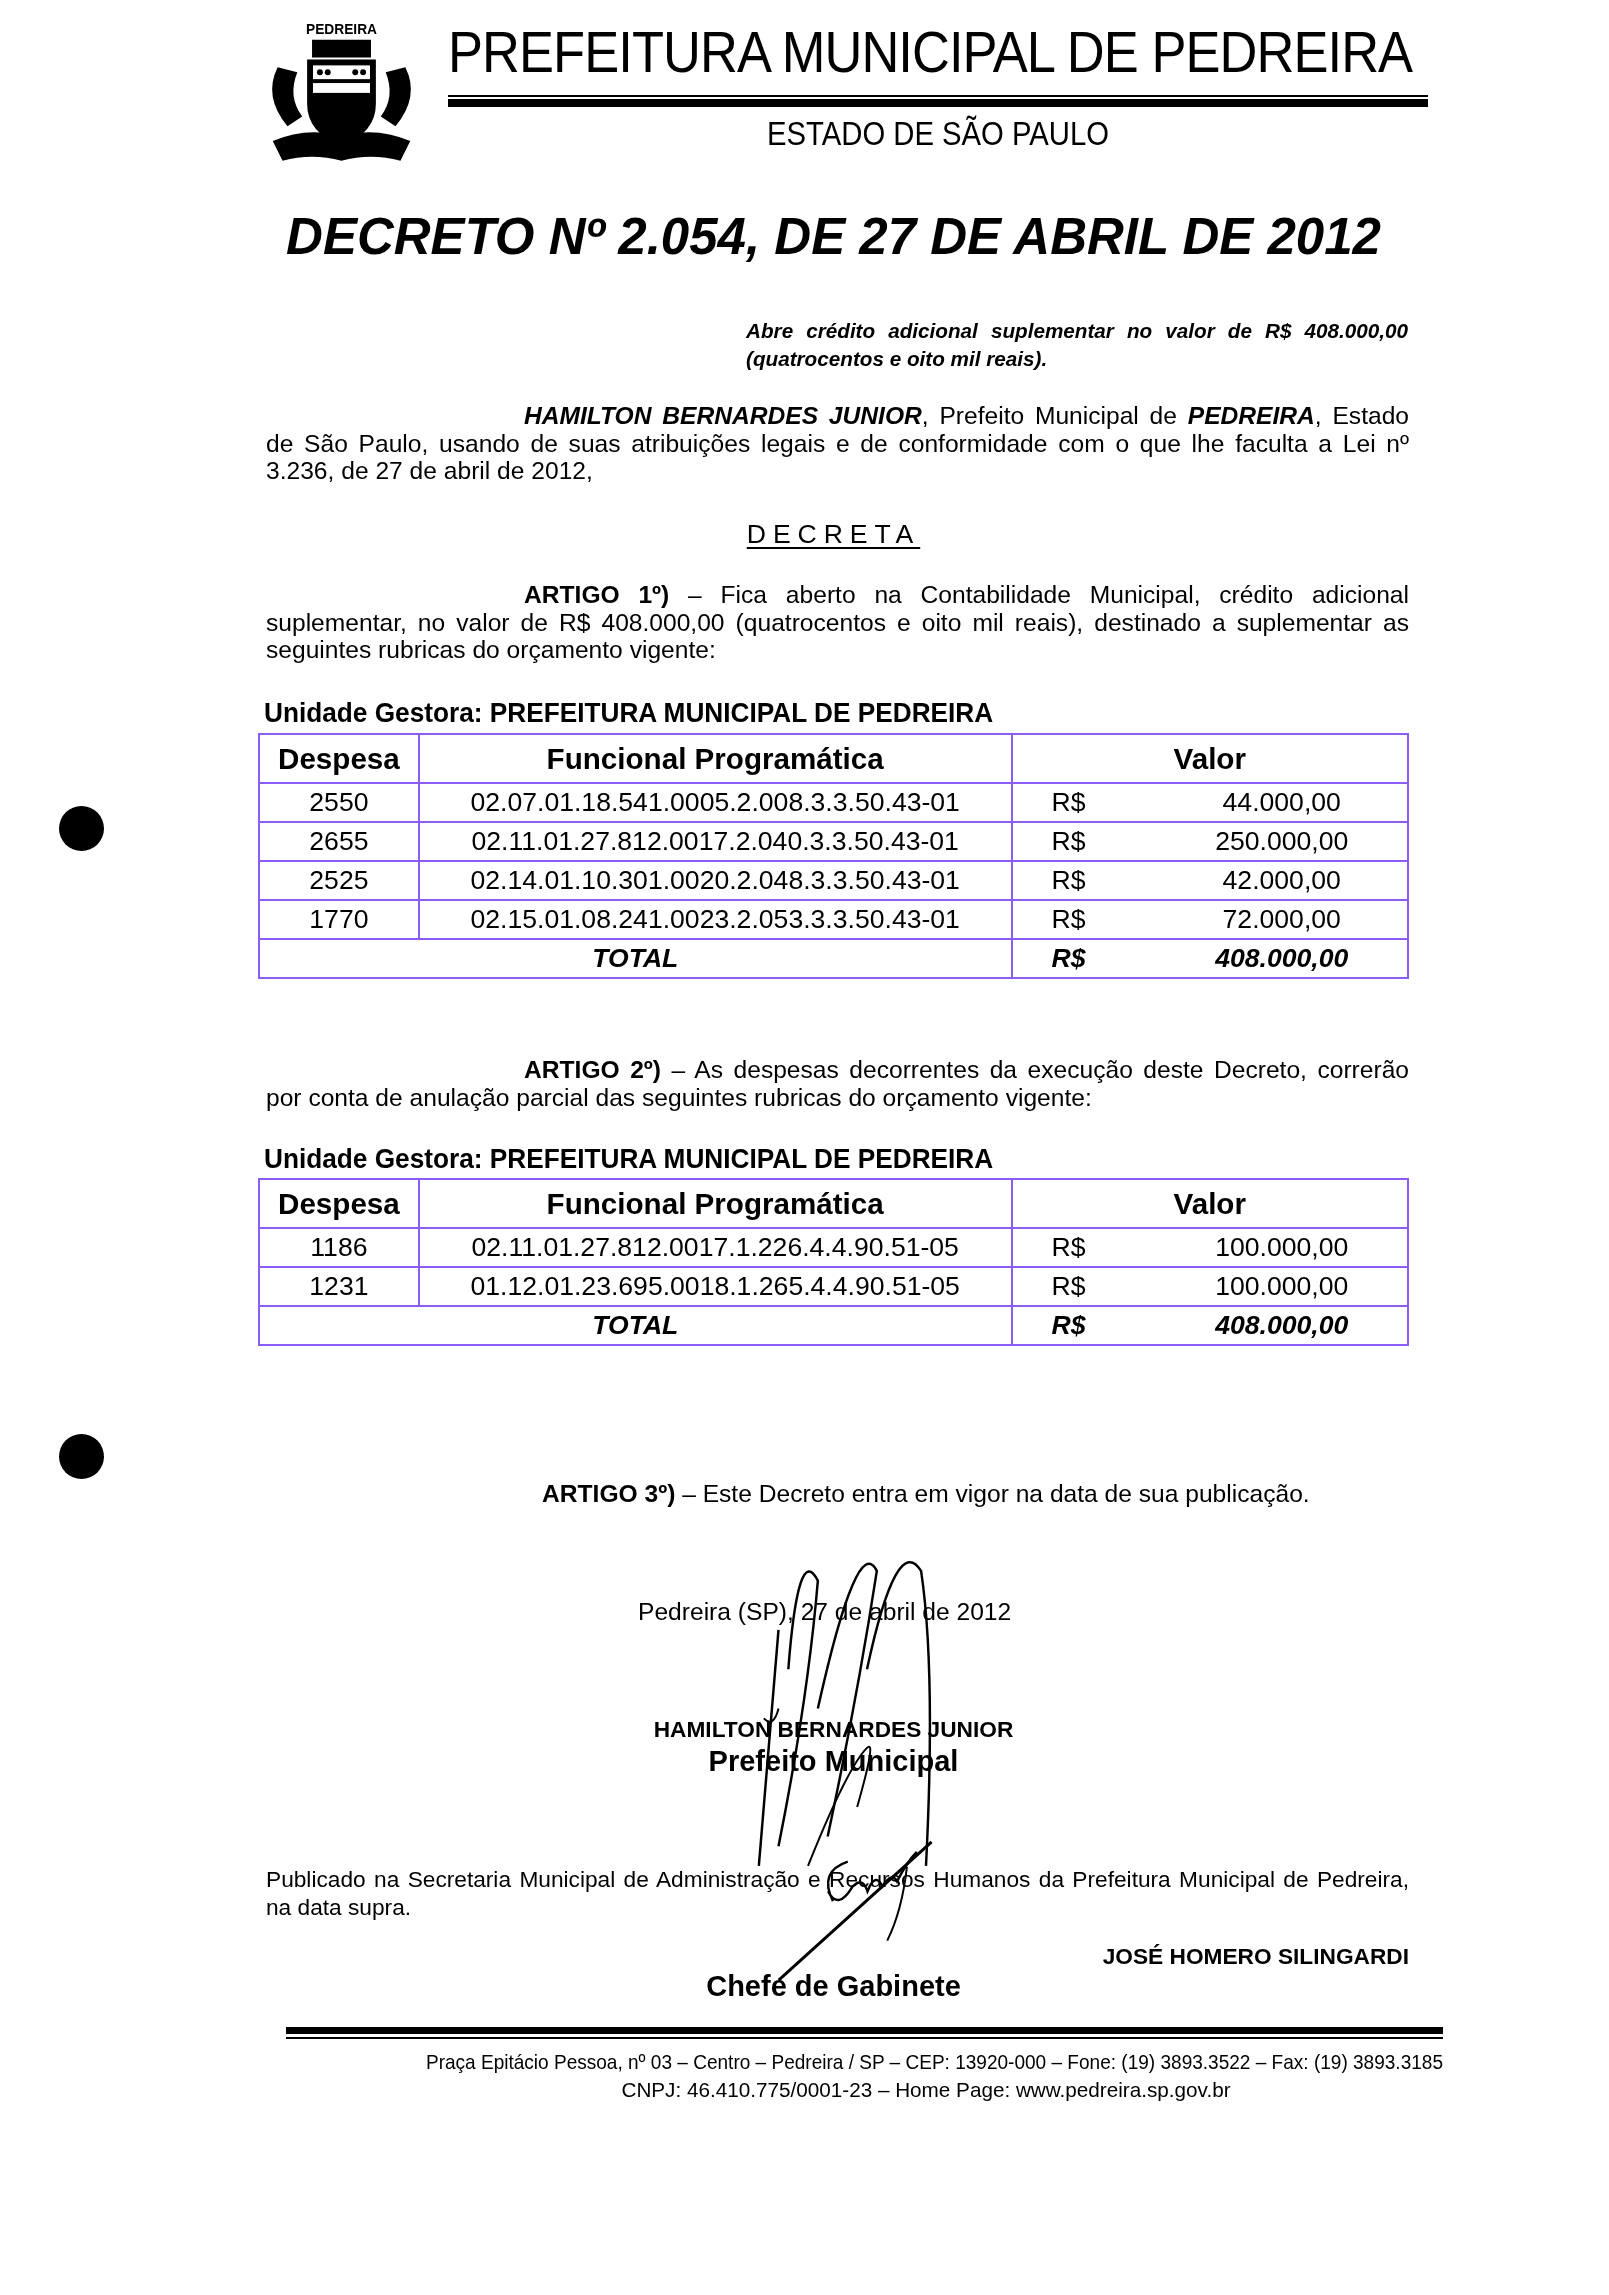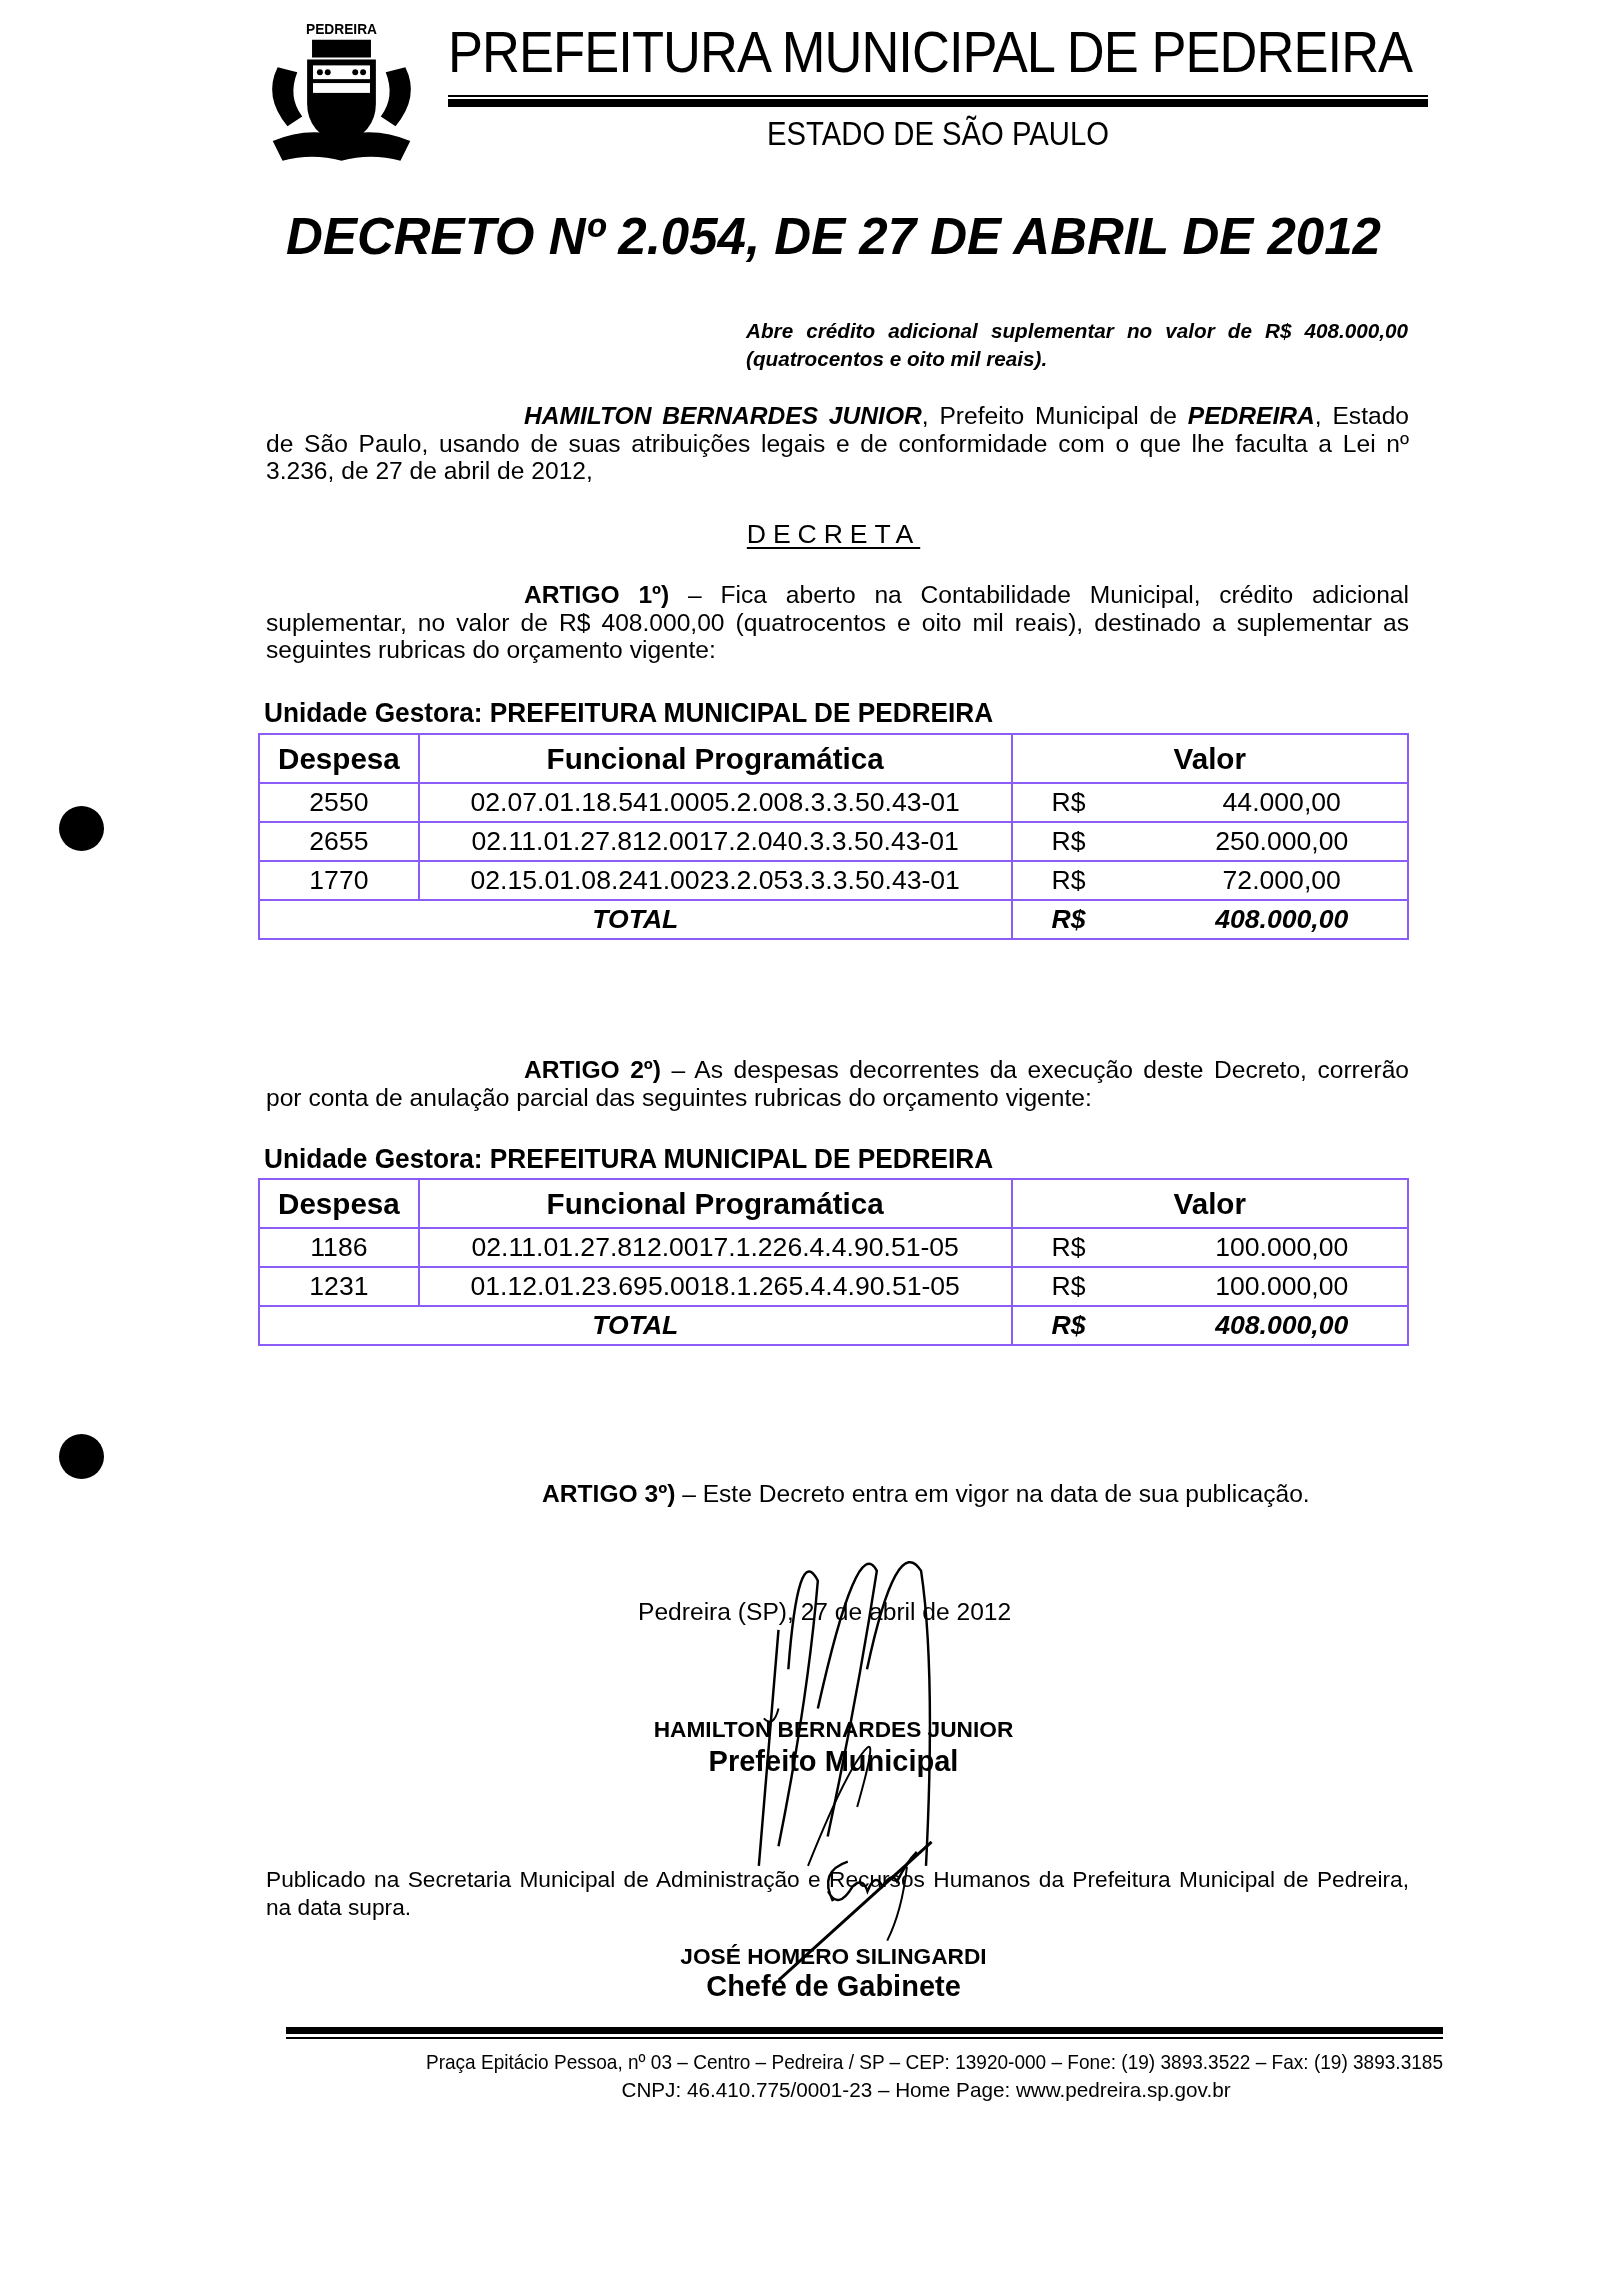--- a/index.html
+++ b/index.html
@@ -91,20 +91,26 @@
     <td class="c3">R$</td>
     <td class="c4">44.000,00</td>
   </tr>
   <tr>
     <td class="c1">2655</td>
     <td class="c2">02.11.01.27.812.0017.2.040.3.3.50.43-01</td>
     <td class="c3">R$</td>
     <td class="c4">250.000,00</td>
   </tr>
   <tr>
+    <td class="c1">2525</td>
+    <td class="c2">02.14.01.10.301.0020.2.048.3.3.50.43-01</td>
+    <td class="c3">R$</td>
+    <td class="c4">42.000,00</td>
+  </tr>
+  <tr>
     <td class="c1">1770</td>
     <td class="c2">02.15.01.08.241.0023.2.053.3.3.50.43-01</td>
     <td class="c3">R$</td>
     <td class="c4">72.000,00</td>
   </tr>
   <tr class="total">
     <td colspan="2" style="text-align:center;">TOTAL</td>
     <td class="c3">R$</td>
     <td class="c4">408.000,00</td>
   </tr>
@@ -163,20 +169,20 @@
 <div class="abs sig-role" style="left:258px; top:1745px; width:1151px; text-align:center;">Prefeito Municipal</div>
 
 <div class="abs para" style="top:1866px; font-size:22.7px;">Publicado na Secretaria Municipal de Administração e Recursos Humanos da Prefeitura Municipal de Pedreira, na data supra.</div>
 
 <svg class="signature" style="left:759px; top:1832px;" width="217" height="158" viewBox="0 0 220 160">
   <path d="M75 70 Q60 40 90 30 M70 60 Q80 80 95 55 Q105 45 110 60 Q118 40 125 55 Q135 40 140 50 Q150 30 160 20" stroke="#000" stroke-width="2.5" fill="none"></path>
   <path d="M175 10 L20 150" stroke="#000" stroke-width="3" fill="none"></path>
   <path d="M150 35 Q145 80 130 110" stroke="#000" stroke-width="2" fill="none"></path>
 </svg>
 
-<div class="abs sig-name" style="left:258px; top:1943px; width:1151px; text-align:center;">JOSÉ HOMERO SILINGARDI</div>
+<div class="abs sig-name" style="left:258px; top:1943px; width:1151px; text-align:right;">JOSÉ HOMERO SILINGARDI</div>
 <div class="abs sig-role" style="left:258px; top:1970px; width:1151px; text-align:center;">Chefe de Gabinete</div>
 
 <div class="abs foot-thick"></div>
 <div class="abs foot-thin"></div>
 <div class="abs foot-line" style="top:2049px;">Praça Epitácio Pessoa, nº 03 – Centro – Pedreira / SP – CEP: 13920-000 – Fone: (19) 3893.3522 – Fax: (19) 3893.3185</div>
 <div class="abs foot-line2" style="top:2077px; left:414px; width:1024px;">CNPJ: 46.410.775/0001-23 – Home Page: www.pedreira.sp.gov.br</div>
 
 
 </body></html>

